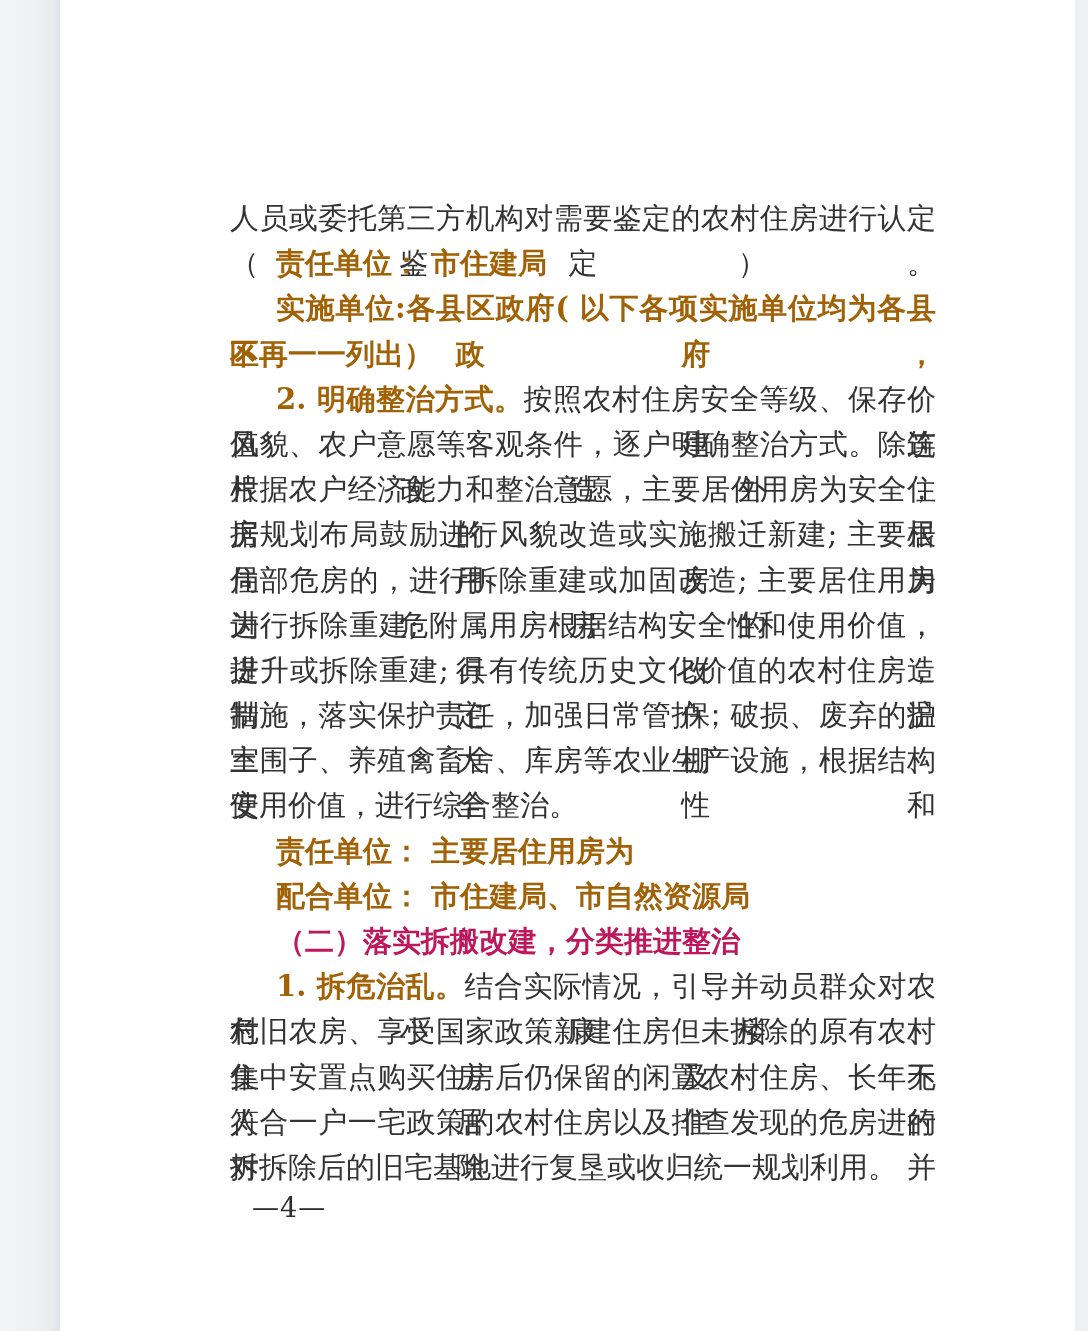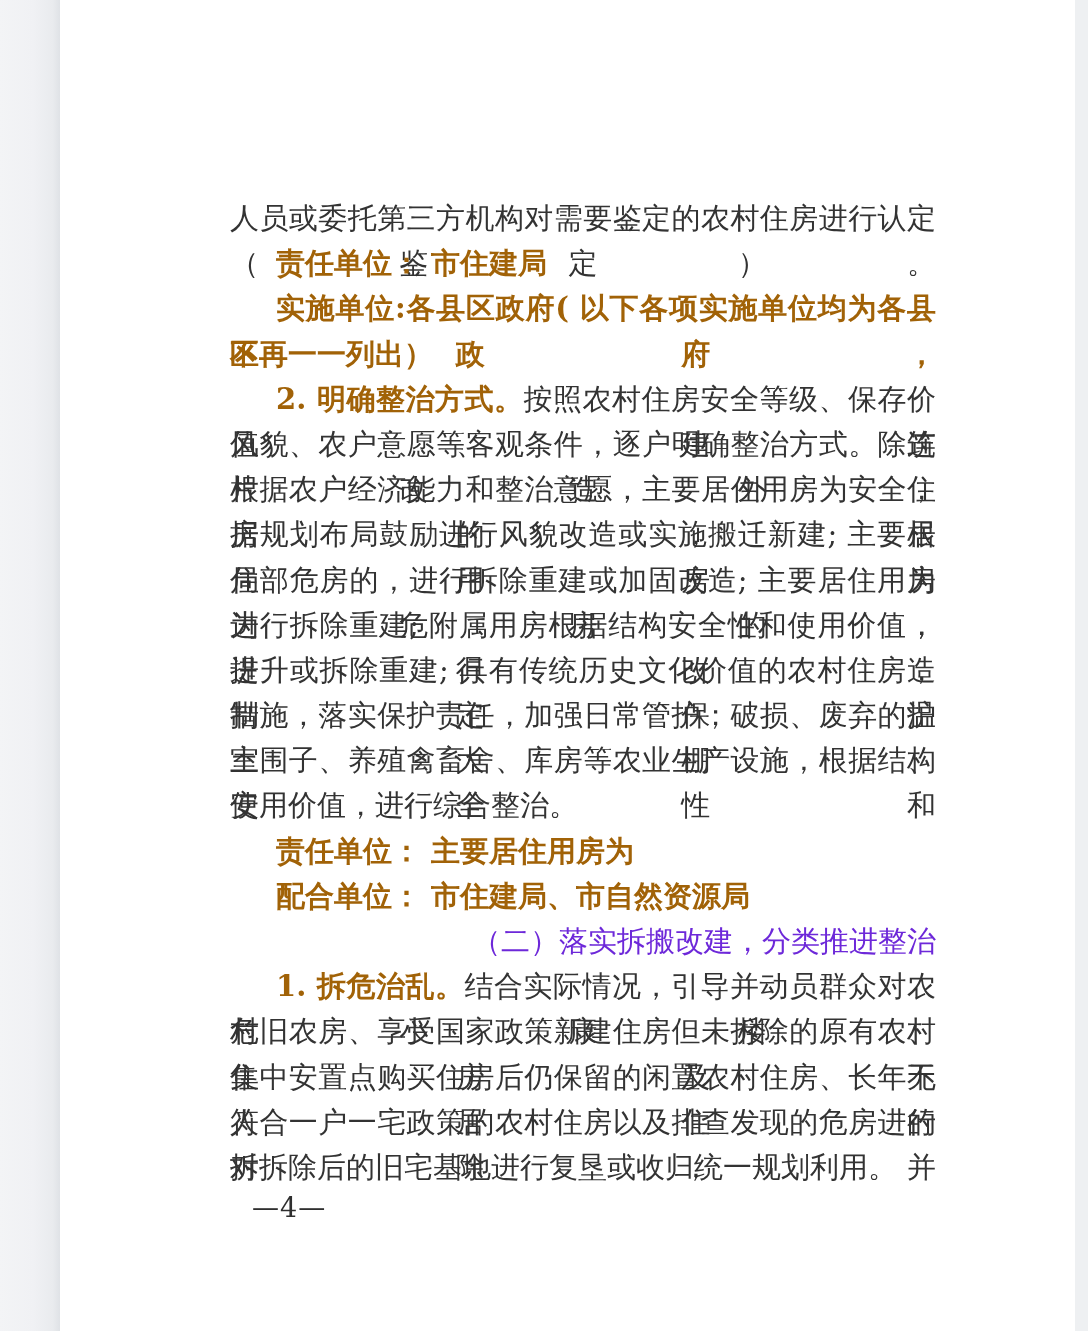--- a/index.html
+++ b/index.html
@@ -45,21 +45,21 @@
     color: #333333;
   }
   .line.j {
     white-space: normal;
     text-align: justify;
     text-align-last: justify;
     -moz-text-align-last: justify;
   }
   .ind { text-indent: 46px; }
   .kai { font-weight: bold; color: #a16207; }
-  .heading { font-weight: normal; color: #6d28d9; text-align: right; }
+  .heading { font-weight: bold; color: #be185d; }
   .pagenum {
     position: absolute;
     left: 252px;
     top: 1192px;
     font-size: 27px;
     color: #2f2f2f;
     letter-spacing: 1px;
   }
 </style>
 </head>

